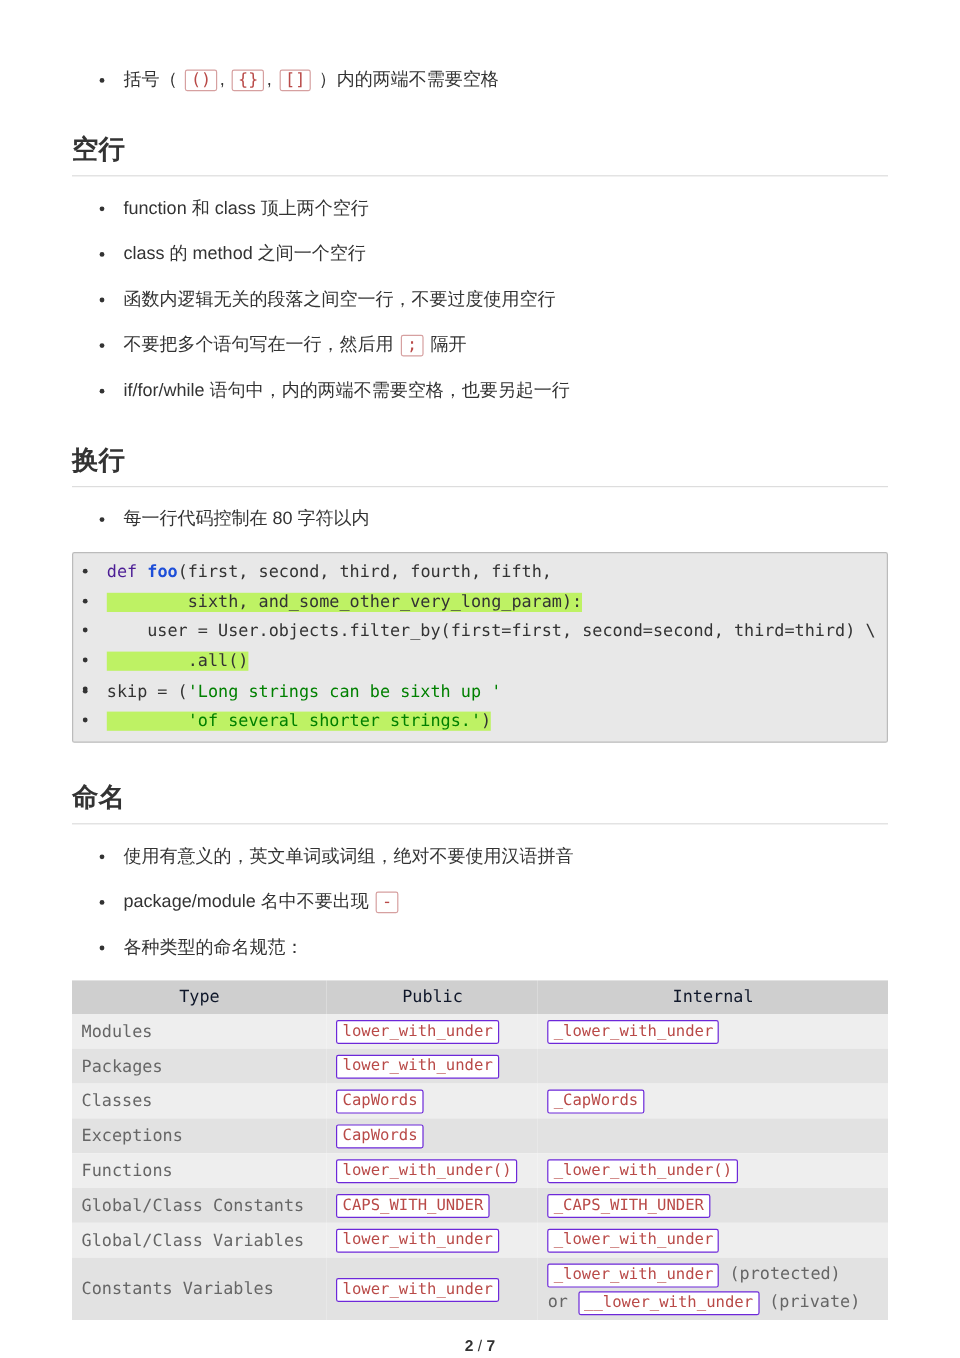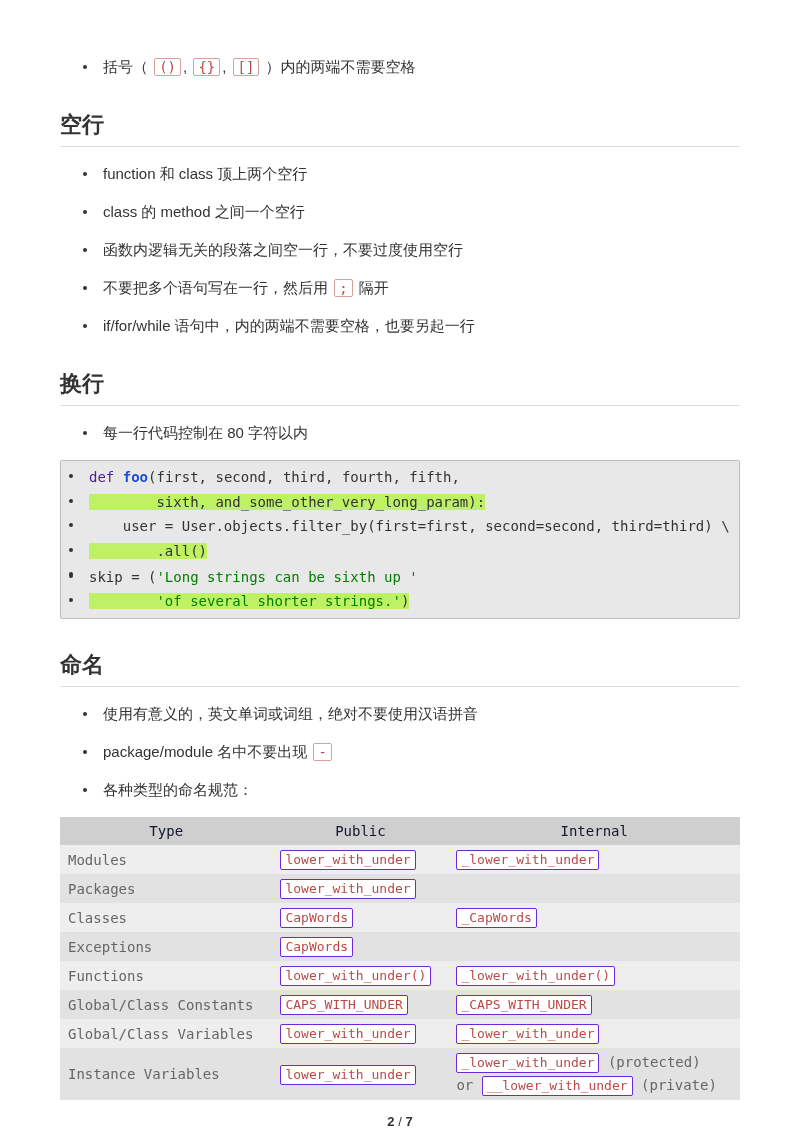--- a/index.html
+++ b/index.html
@@ -207,21 +207,21 @@
         <td>Global/Class Constants</td>
         <td><span class="tag">CAPS_WITH_UNDER</span></td>
         <td><span class="tag">_CAPS_WITH_UNDER</span></td>
       </tr>
       <tr>
         <td>Global/Class Variables</td>
         <td><span class="tag">lower_with_under</span></td>
         <td><span class="tag">_lower_with_under</span></td>
       </tr>
       <tr>
-        <td>Instance Variables</td>
+        <td>Constants Variables</td>
         <td><span class="tag">lower_with_under</span></td>
         <td><span class="tag">_lower_with_under</span> (protected)<br>or <span class="tag">__lower_with_under</span> (private)</td>
       </tr>
     </tbody>
 </table>
 
 <div class="footer">
   <b>2</b><span> / </span><b>7</b>
 </div>
 

